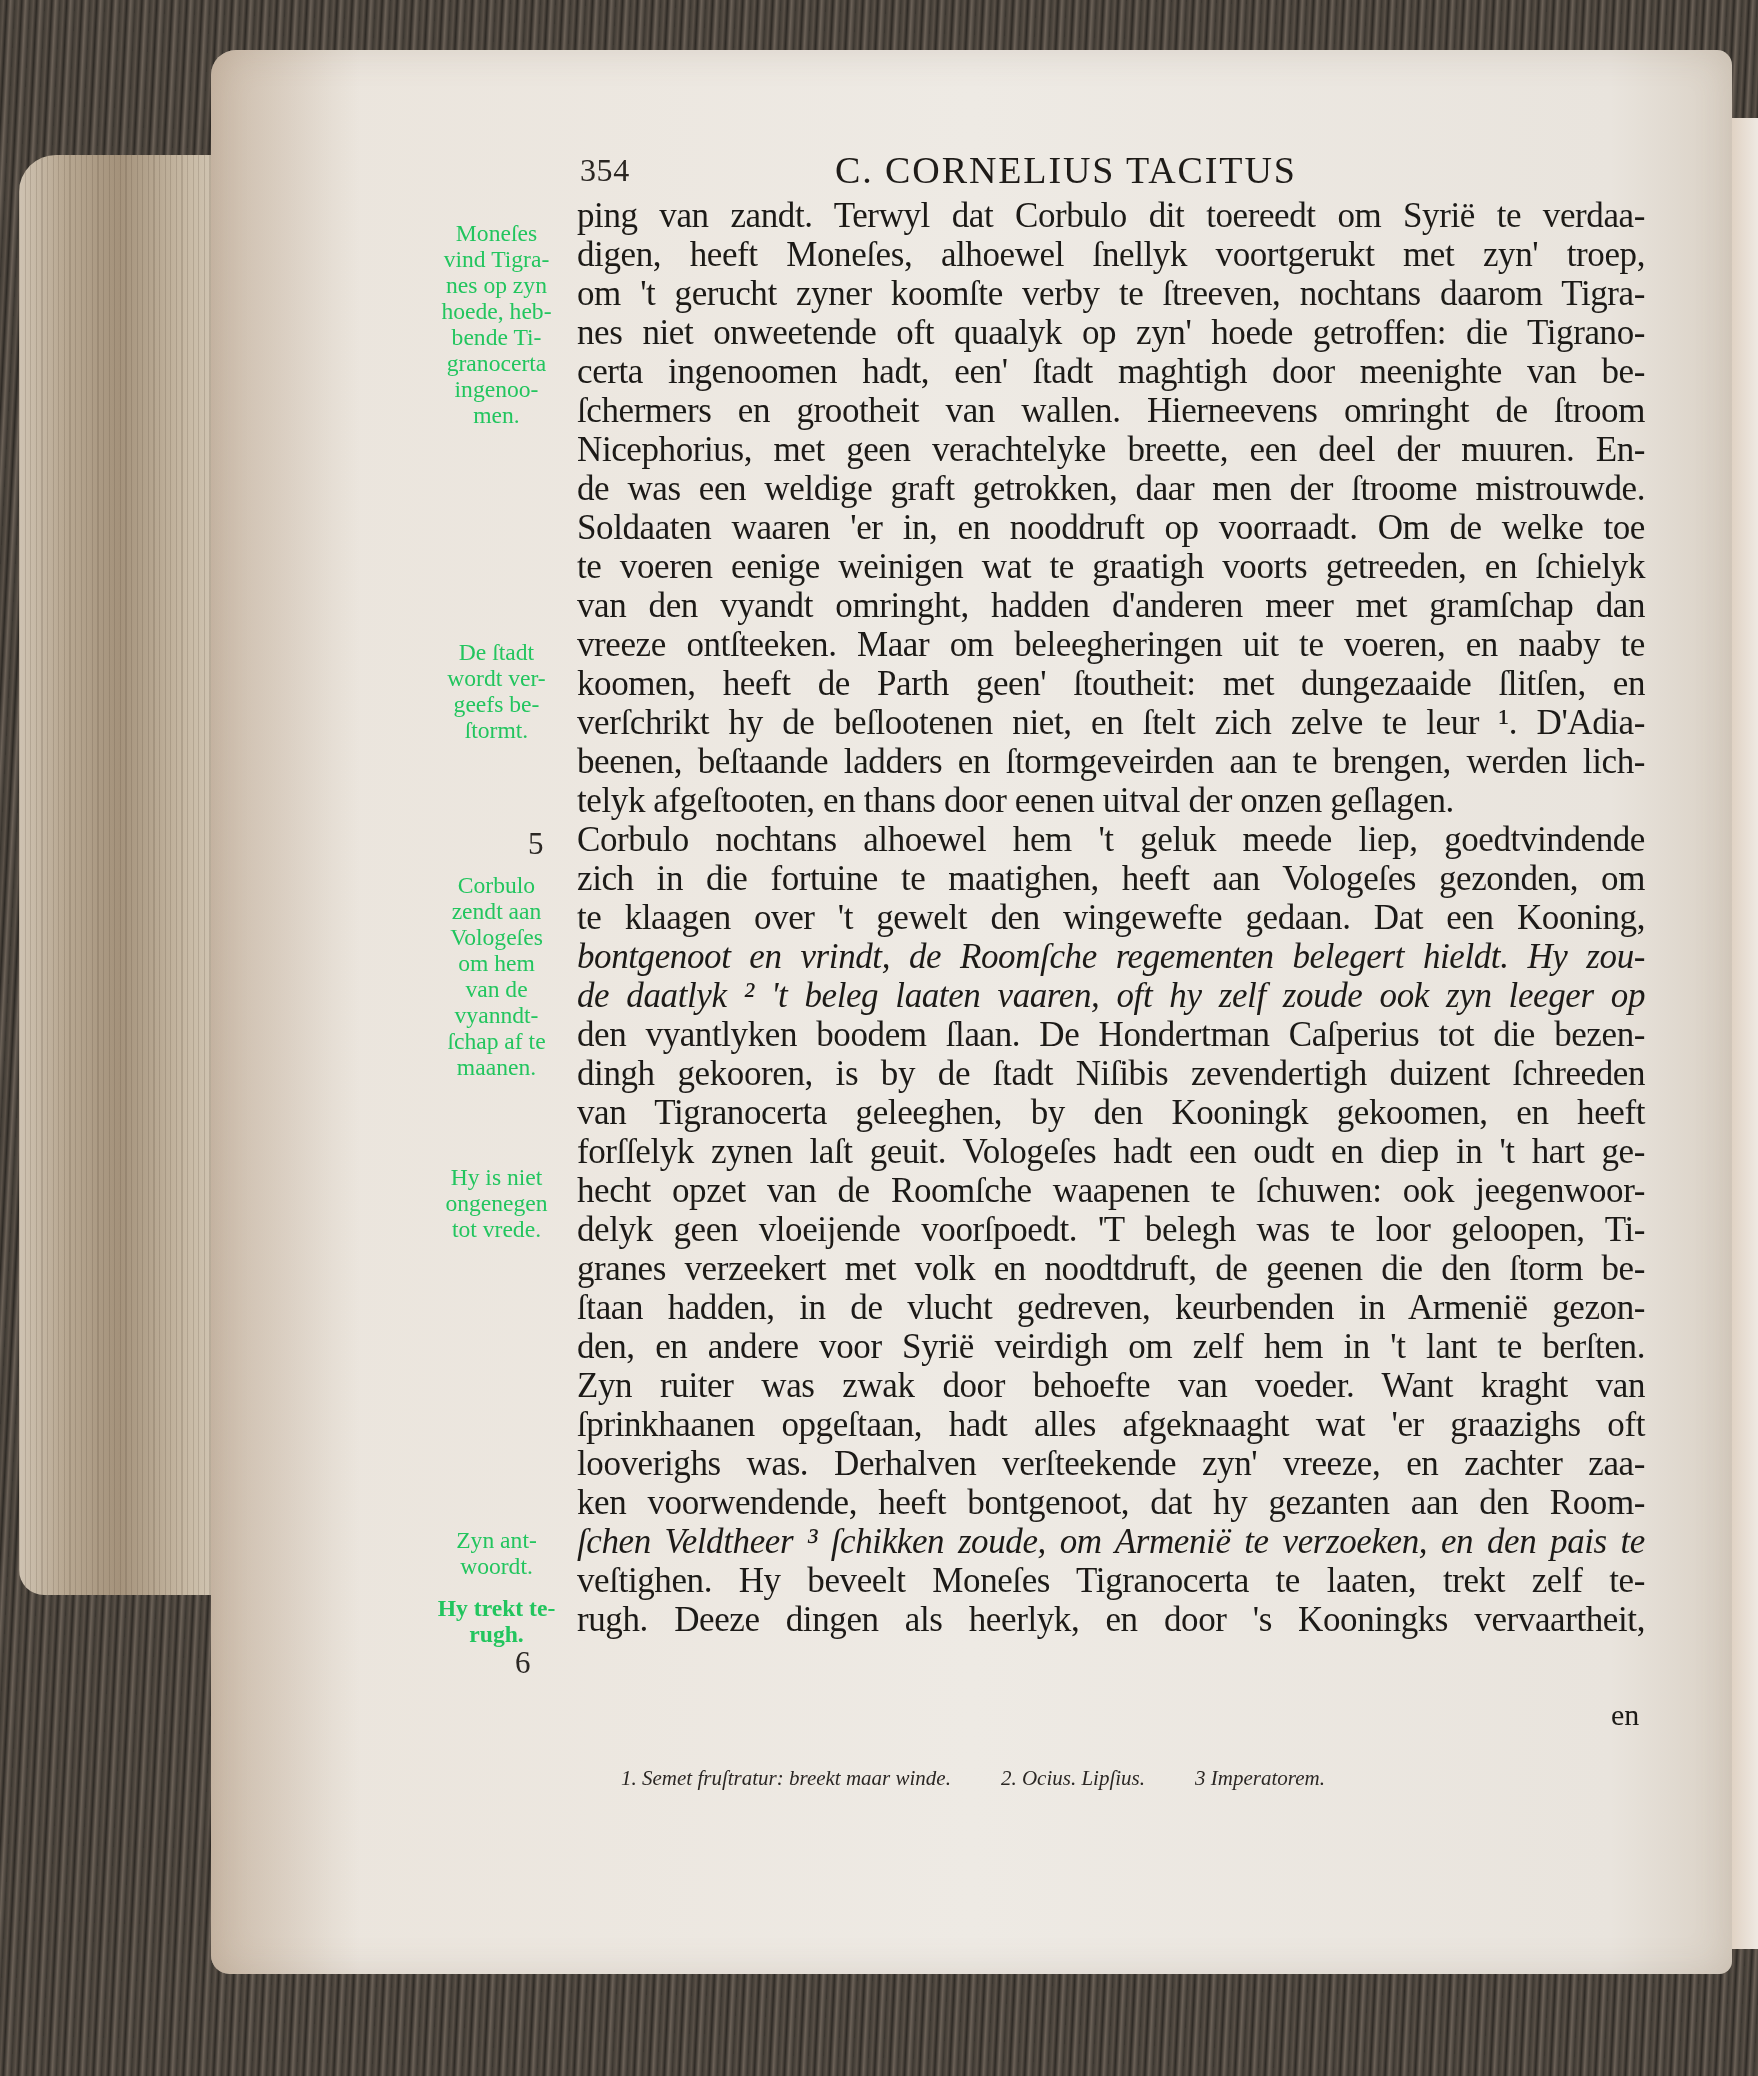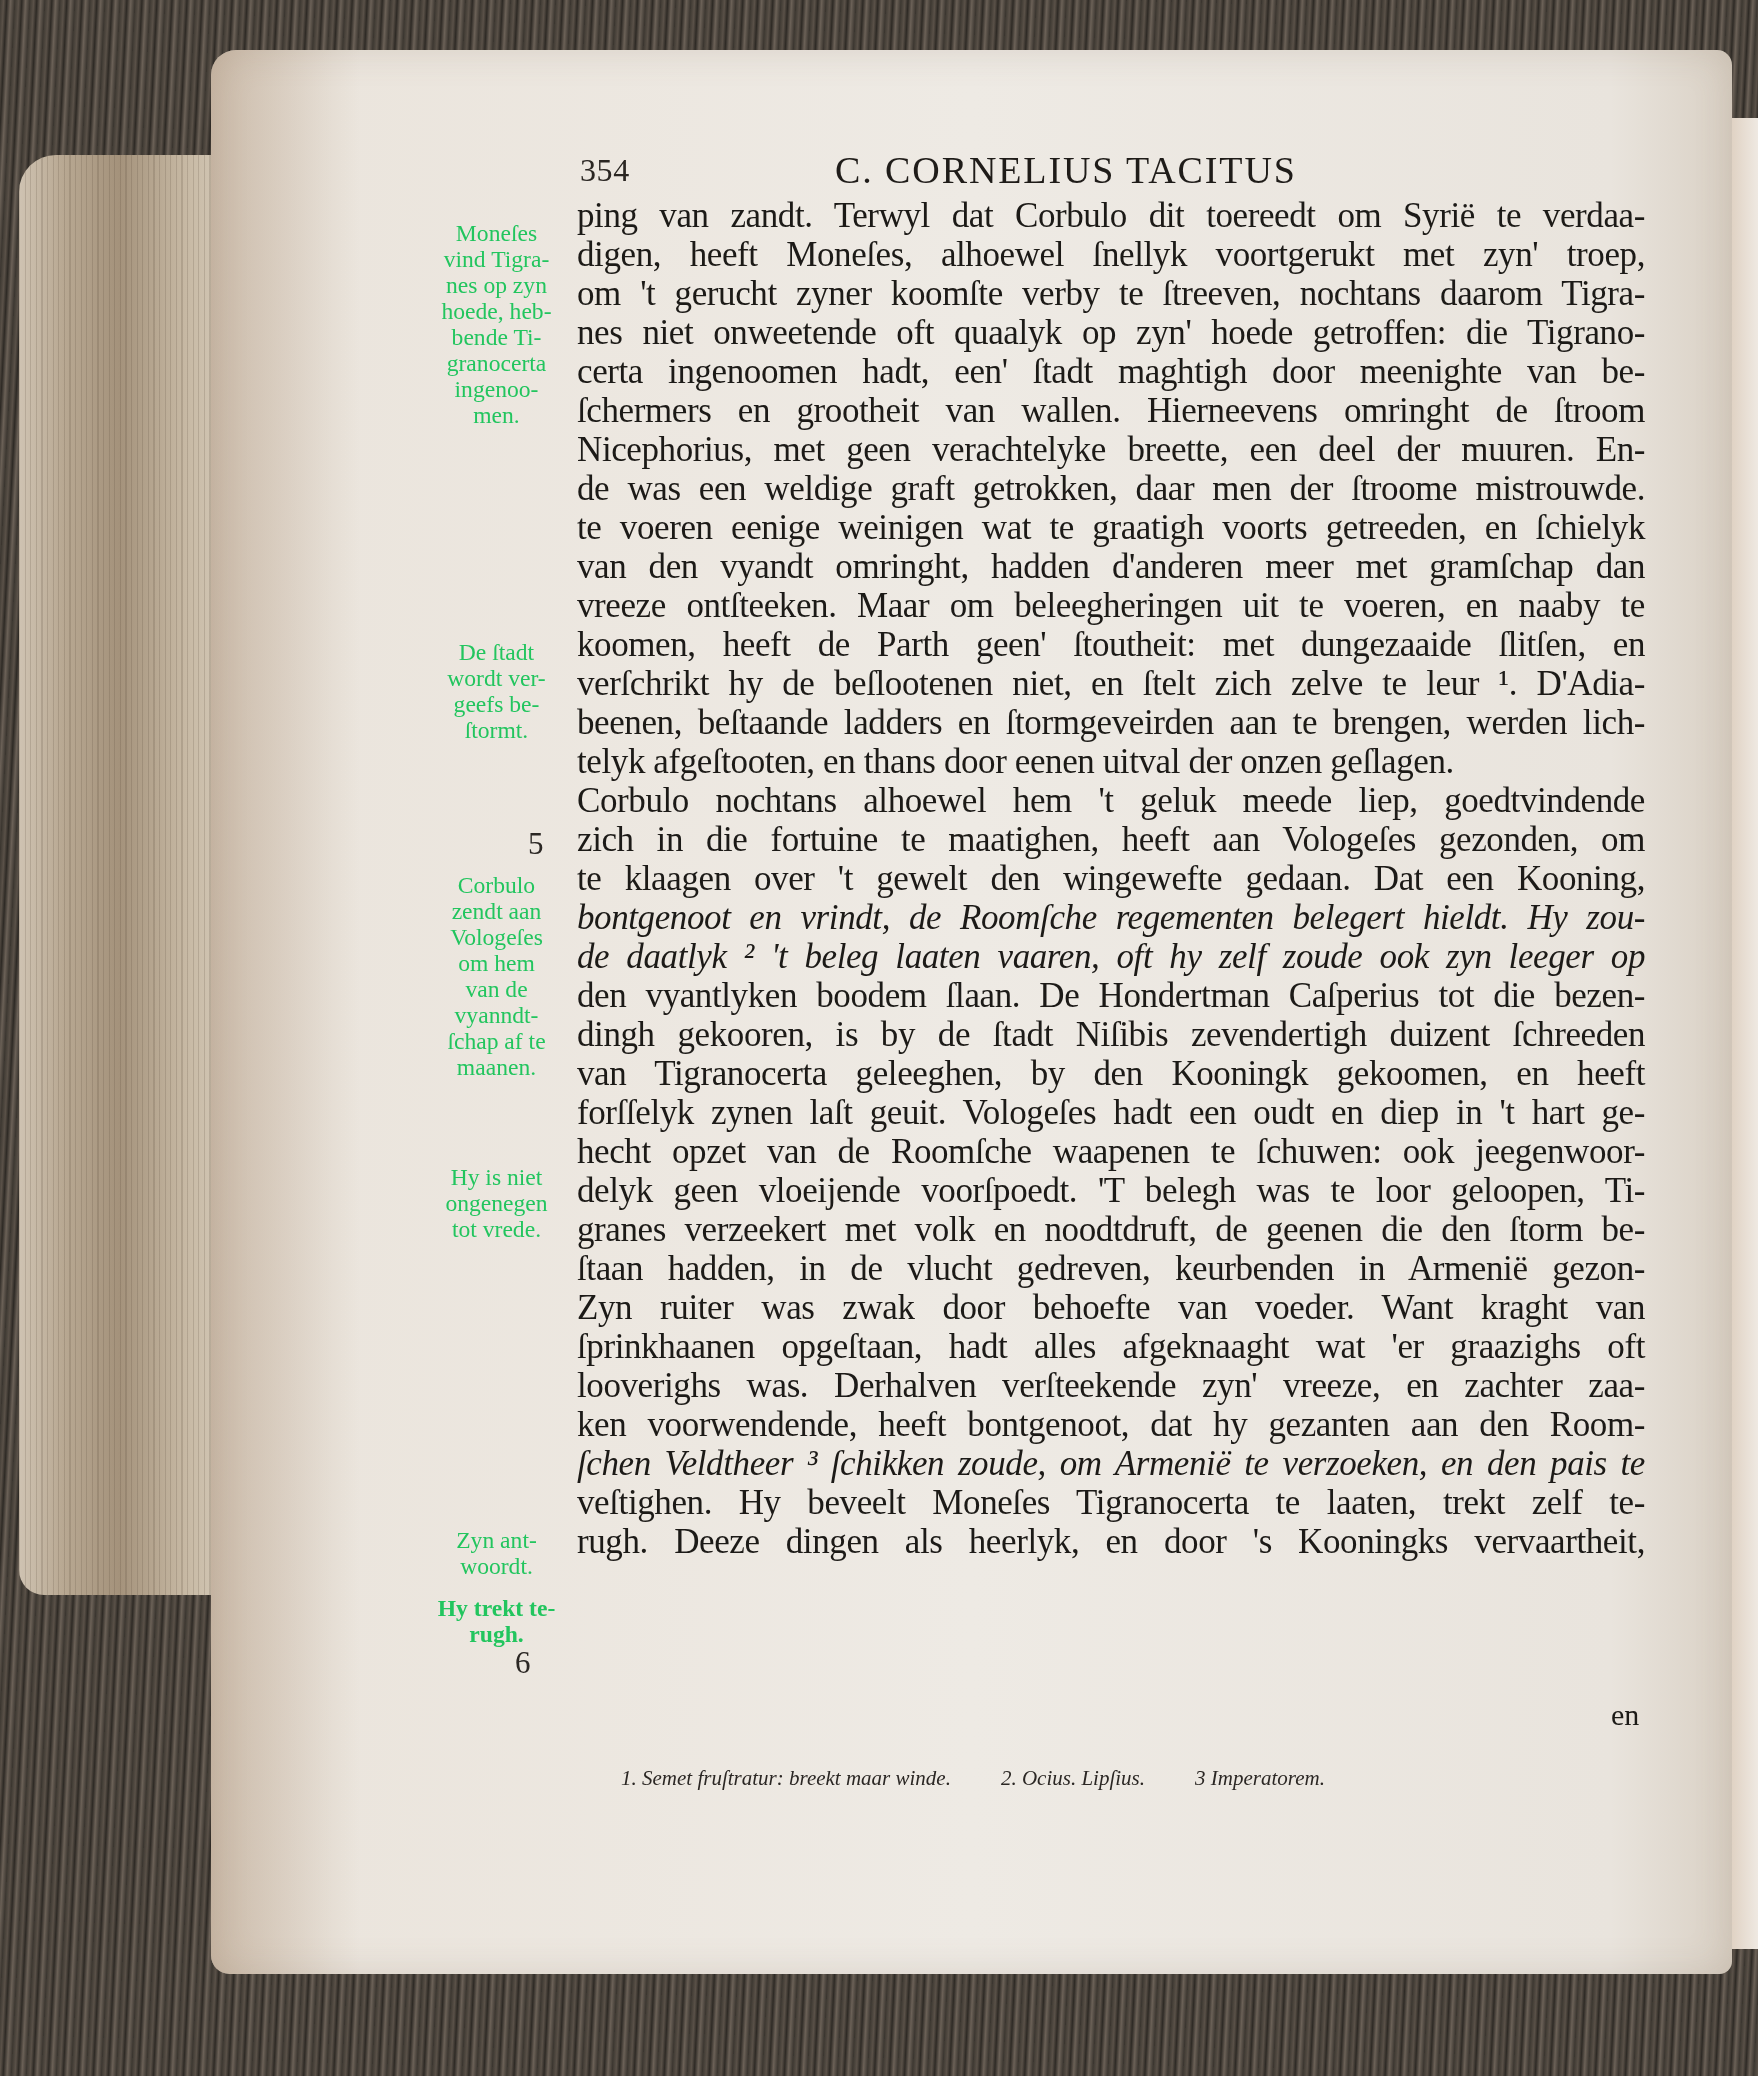--- a/index.html
+++ b/index.html
@@ -85,40 +85,42 @@
 
 <div class="text-block">
   <div class="line">ping van zandt.    Terwyl dat Corbulo dit toereedt om Syriё te verdaa-</div>
   <div class="line">digen,  heeft Moneſes,  alhoewel ſnellyk voortgerukt met zyn' troep,</div>
   <div class="line">om 't gerucht zyner koomſte verby te ſtreeven,  nochtans daarom Tigra-</div>
   <div class="line">nes niet onweetende oft quaalyk op zyn' hoede getroffen:  die Tigrano-</div>
   <div class="line">certa ingenoomen hadt,  een' ſtadt maghtigh door meenighte van be-</div>
   <div class="line">ſchermers en grootheit van wallen.  Hierneevens omringht de ſtroom</div>
   <div class="line">Nicephorius,  met geen verachtelyke breette, een deel der muuren. En-</div>
   <div class="line">de was een weldige graft getrokken,  daar men der ſtroome mistrouwde.</div>
+  <div class="line">Soldaaten waaren 'er in,  en nooddruft op voorraadt.  Om de welke toe</div>
   <div class="line">te voeren eenige weinigen wat te graatigh voorts getreeden,  en ſchielyk</div>
   <div class="line">van den vyandt omringht,  hadden d'anderen meer met gramſchap dan</div>
   <div class="line">vreeze ontſteeken.  Maar om beleegheringen uit te voeren,  en naaby te</div>
   <div class="line">koomen,  heeft de Parth geen' ſtoutheit:  met dungezaaide ſlitſen,  en</div>
   <div class="line">verſchrikt hy de beſlootenen niet,  en ſtelt zich zelve te leur ¹.  D'Adia-</div>
   <div class="line">beenen, beſtaande ladders en ſtormgeveirden aan te brengen, werden lich-</div>
   <div class="line short">telyk afgeſtooten,  en thans door eenen uitval der onzen geſlagen.</div>
   <div class="line">Corbulo nochtans alhoewel hem 't geluk meede liep,  goedtvindende</div>
   <div class="line">zich in die fortuine te maatighen,  heeft aan Vologeſes gezonden,  om</div>
   <div class="line">te klaagen over 't gewelt den wingewefte gedaan.  Dat een Kooning,</div>
   <div class="line"><i>bontgenoot en vrindt,  de Roomſche regementen belegert hieldt.  Hy zou-</i></div>
   <div class="line"><i>de daatlyk ² 't beleg laaten vaaren,  oft hy zelf zoude ook zyn leeger op</i></div>
   <div class="line">den vyantlyken boodem ſlaan.  De Hondertman Caſperius tot die bezen-</div>
   <div class="line">dingh gekooren,  is by de ſtadt Niſibis zevendertigh duizent ſchreeden</div>
   <div class="line">van Tigranocerta geleeghen,  by den Kooningk gekoomen,  en heeft</div>
   <div class="line">forſſelyk zynen laſt geuit.  Vologeſes hadt een oudt en diep in 't hart ge-</div>
   <div class="line">hecht opzet van de Roomſche waapenen te ſchuwen:  ook jeegenwoor-</div>
   <div class="line">delyk geen vloeijende voorſpoedt.  'T belegh was te loor geloopen,  Ti-</div>
   <div class="line">granes verzeekert met volk en noodtdruft,  de geenen die den ſtorm be-</div>
   <div class="line">ſtaan hadden,  in de vlucht gedreven,  keurbenden in Armeniё gezon-</div>
+  <div class="line">den,  en andere voor Syriё veirdigh  om zelf hem in 't lant te berſten.</div>
   <div class="line">Zyn ruiter  was zwak door behoefte van voeder.  Want kraght van</div>
   <div class="line">ſprinkhaanen opgeſtaan,  hadt alles afgeknaaght wat 'er graazighs oft</div>
   <div class="line">looverighs was.  Derhalven verſteekende zyn' vreeze,  en zachter zaa-</div>
   <div class="line">ken voorwendende, heeft bontgenoot, dat hy gezanten aan den Room-</div>
   <div class="line"><i>ſchen Veldtheer ³ ſchikken zoude, om Armeniё te verzoeken, en den pais te</i></div>
   <div class="line">veſtighen.  Hy beveelt Moneſes Tigranocerta te laaten,   trekt zelf te-</div>
   <div class="line">rugh.  Deeze dingen als heerlyk,  en door 's Kooningks vervaartheit,</div>
 </div>
 
 <div class="catchword">en</div>

